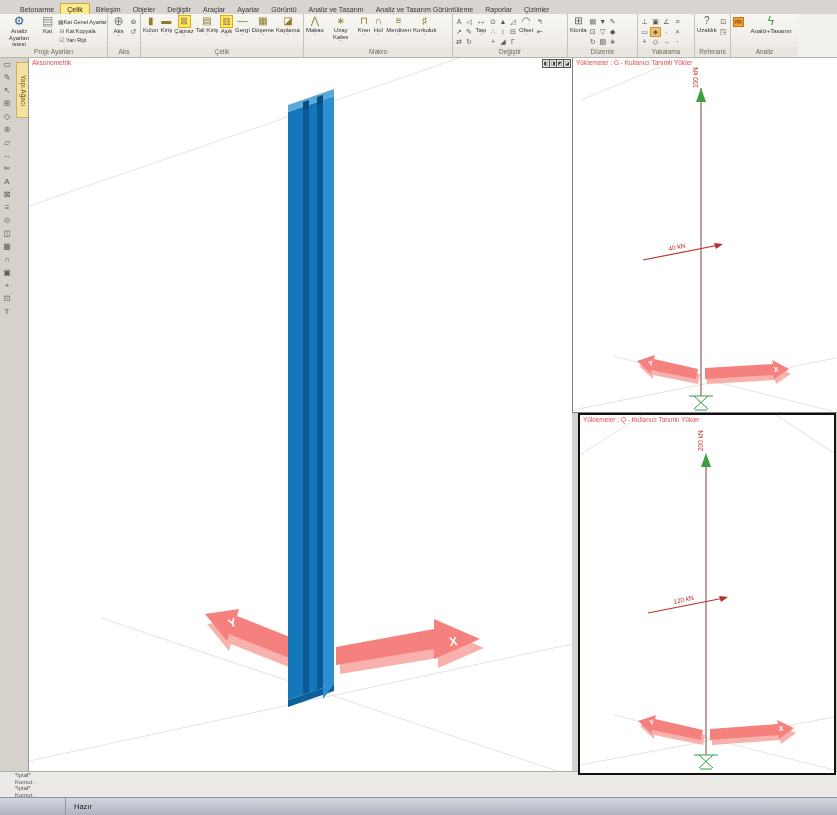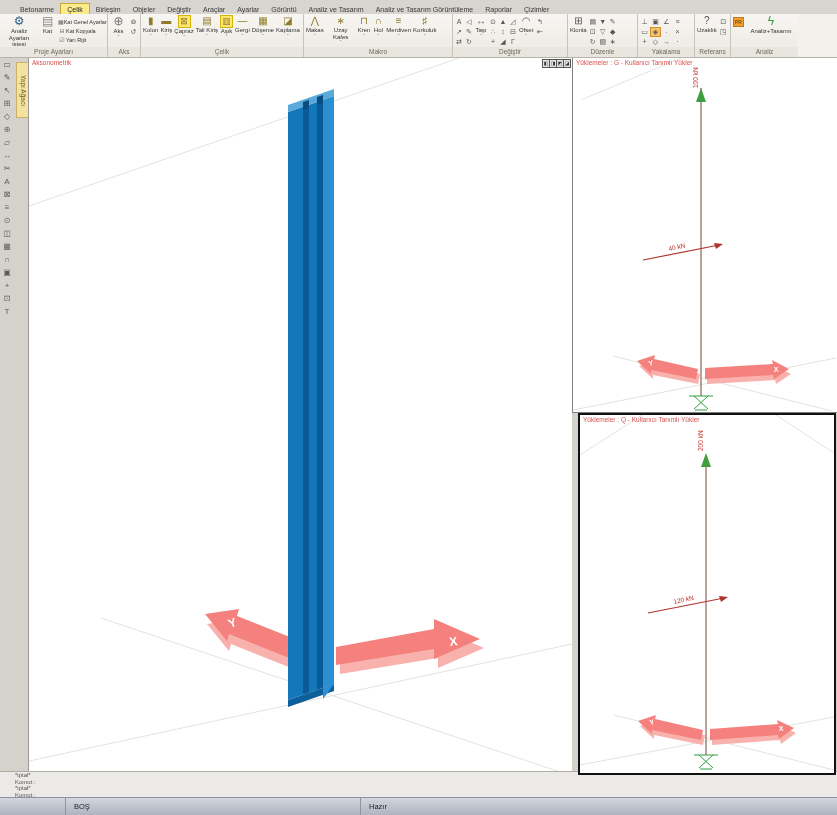--- a/index.html
+++ b/index.html
@@ -458,17 +458,16 @@
   <div id="console">
 
   <div class="cline">*iptal*</div>
       <div class="cline">Komut :</div>
       <div class="cline">*iptal*</div>
       <div class="cline">Komut :</div>
     </div>
 
   <div id="statusbar">
     <div class="seg" style="width:66px"></div>
-    <div class="seg" style="width:295px">BOŞ</div>
     <div class="seg" style="flex:1;border-right:none">Hazır</div>
   </div>
 
 </div>
 
 </body></html>

